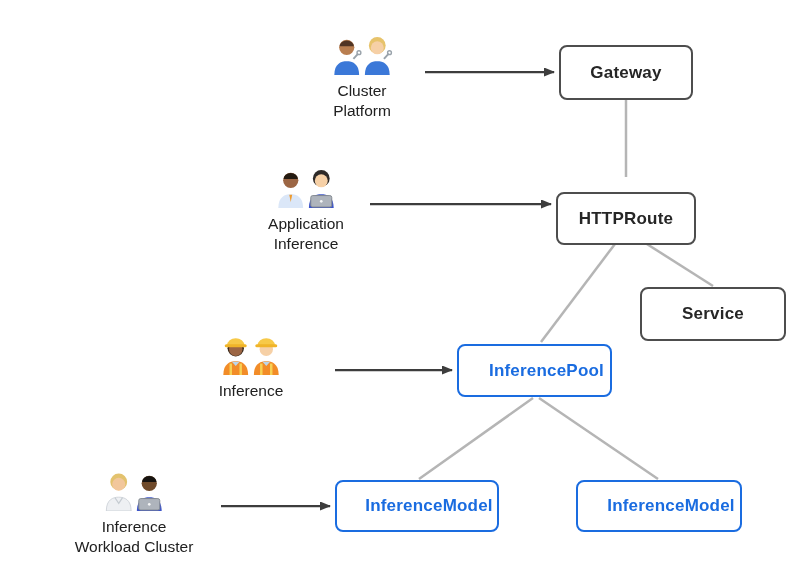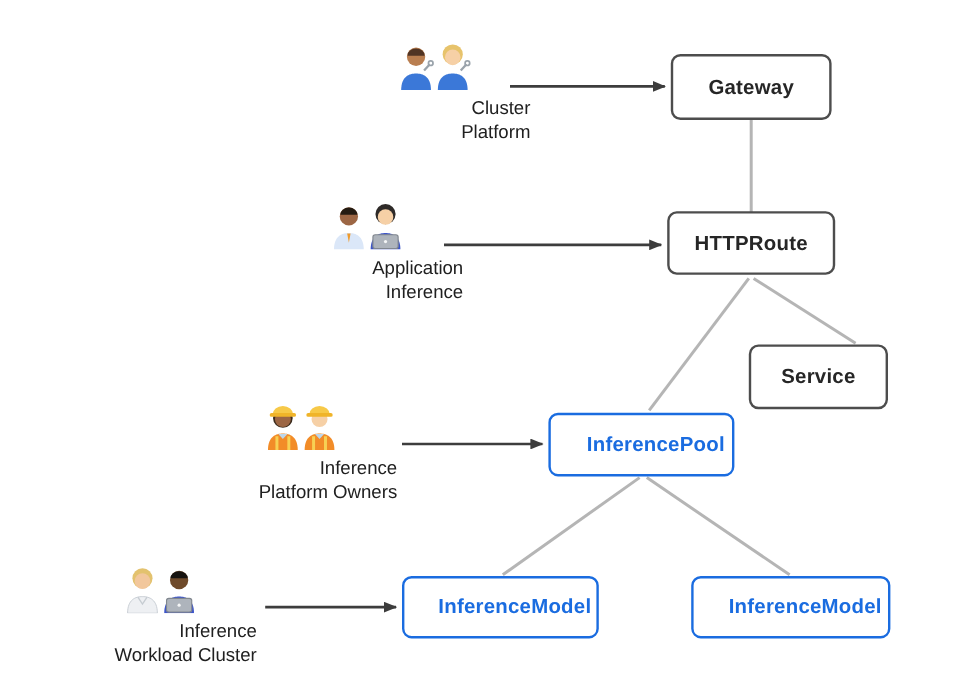--- a/index.html
+++ b/index.html
@@ -8,21 +8,21 @@
     font-family:"Liberation Sans",sans-serif;overflow:hidden;margin-left:29px;
   }
   .wires{position:absolute;left:0;top:0;}
   .node{
     position:absolute;display:flex;align-items:center;justify-content:center;
     background:#ffffff;border:2px solid #4d4d4d;border-radius:8px;
     font-weight:bold;font-size:17px;color:#262626;letter-spacing:.2px;
     box-sizing:border-box;
   }
   .node.blue{border-color:#1a6ce0;color:#1a6ce0;padding-left:24px;}
-  .persona{position:absolute;text-align:right;}
+  .persona{position:absolute;text-align:center;}
   .persona .icon{height:42px;display:flex;justify-content:center;align-items:flex-end;margin-bottom:6px;}
   .persona .icon svg{display:block;}
   .plabel{font-size:15.5px;line-height:20px;color:#202020;}
 </style>
 </head>
 <body>
 
 <div class="canvas">
 
   <svg class="wires" width="800" height="572" viewBox="0 0 800 572">
@@ -40,24 +40,24 @@
 
     <line x1="396" y1="72" x2="525" y2="72" stroke="#3d3d3d" stroke-width="2.25" marker-end="url(#ah)"></line>
     <line x1="341" y1="204" x2="522" y2="204" stroke="#3d3d3d" stroke-width="2.25" marker-end="url(#ah)"></line>
     <line x1="306" y1="370" x2="423" y2="370" stroke="#3d3d3d" stroke-width="2.25" marker-end="url(#ah)"></line>
     <line x1="192" y1="506" x2="301" y2="506" stroke="#3d3d3d" stroke-width="2.25" marker-end="url(#ah)"></line>
   </svg>
 
   <div class="node" style="left:530px;top:45px;width:134px;height:55px">
     <span>Gateway</span>
   </div>
-  <div class="node" style="left:527px;top:176px;width:140px;height:53px">
+  <div class="node" style="left:527px;top:192px;width:140px;height:53px">
     <span>HTTPRoute</span>
   </div>
-  <div class="node" style="left:595px;top:287px;width:116px;height:54px">
+  <div class="node" style="left:611px;top:287px;width:146px;height:54px">
     <span>Service</span>
   </div>
   <div class="node blue" style="left:428px;top:344px;width:155px;height:53px">
     <span>InferencePool</span>
   </div>
   <div class="node blue" style="left:306px;top:480px;width:164px;height:52px">
     <span>InferenceModel</span>
   </div>
   <div class="node blue" style="left:547px;top:480px;width:166px;height:52px">
     <span>InferenceModel</span>
@@ -119,21 +119,20 @@
         <path d="M39,13 A9,7.5 0 0 1 57,13 Z" fill="#f7c948"></path>
         <rect x="36.5" y="11.8" width="23" height="3.2" rx="1.6" fill="#f0b429"></rect>
         <path d="M35,44 C35,32 42,29.5 48,29.5 C54,29.5 61,32 61,44 Z" fill="#f28c28"></path>
         <path d="M44,30 L48,34.5 L52,30 Z" fill="#bcd6ea"></path>
         <rect x="41.5" y="32" width="2.6" height="12" fill="#f7d154"></rect>
         <rect x="51.9" y="32" width="2.6" height="12" fill="#f7d154"></rect>
       </svg>
     </div>
     <div class="plabel">
       <span>Inference</span><br>
-      <span>Platform Owners</span>
     </div>
   </div>
 
   <div class="persona" style="left:25px;top:469px;width:160px">
     <div class="icon">
       <svg width="66" height="42" viewBox="0 0 64 44">
         <circle cx="16" cy="13.5" r="8.8" fill="#e3c26e"></circle>
         <circle cx="16" cy="16" r="6.8" fill="#f2c79c"></circle>
         <path d="M3,44 C3,32 10,29.5 16,29.5 C22,29.5 29,32 29,44 Z" fill="#eef0f3" stroke="#c6ccd2" stroke-width="0.8"></path>
         <path d="M12,30 L16,36 L20,30" fill="none" stroke="#c6ccd2" stroke-width="1.2"></path>

